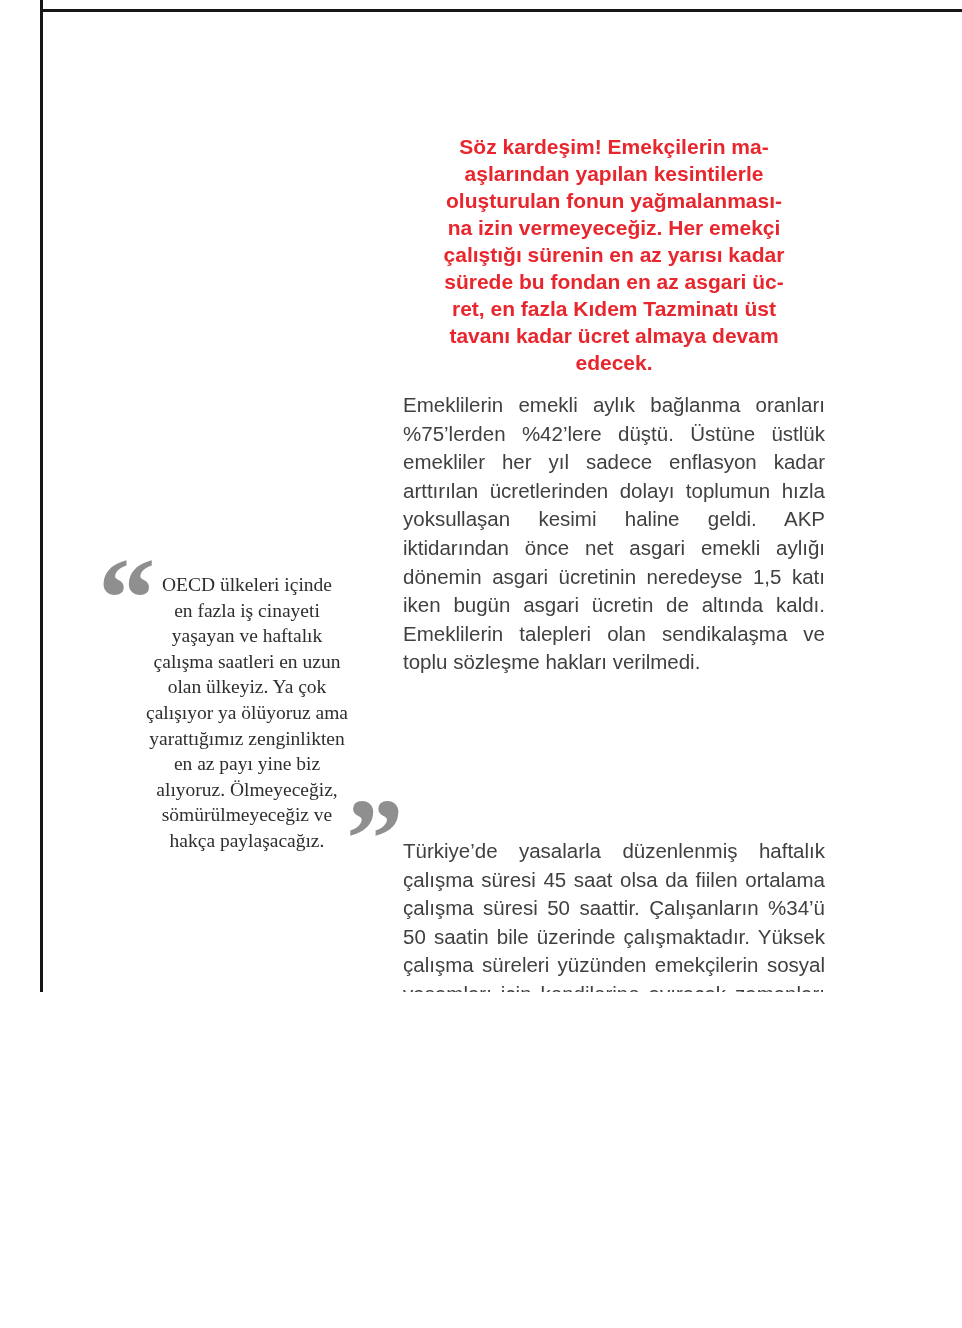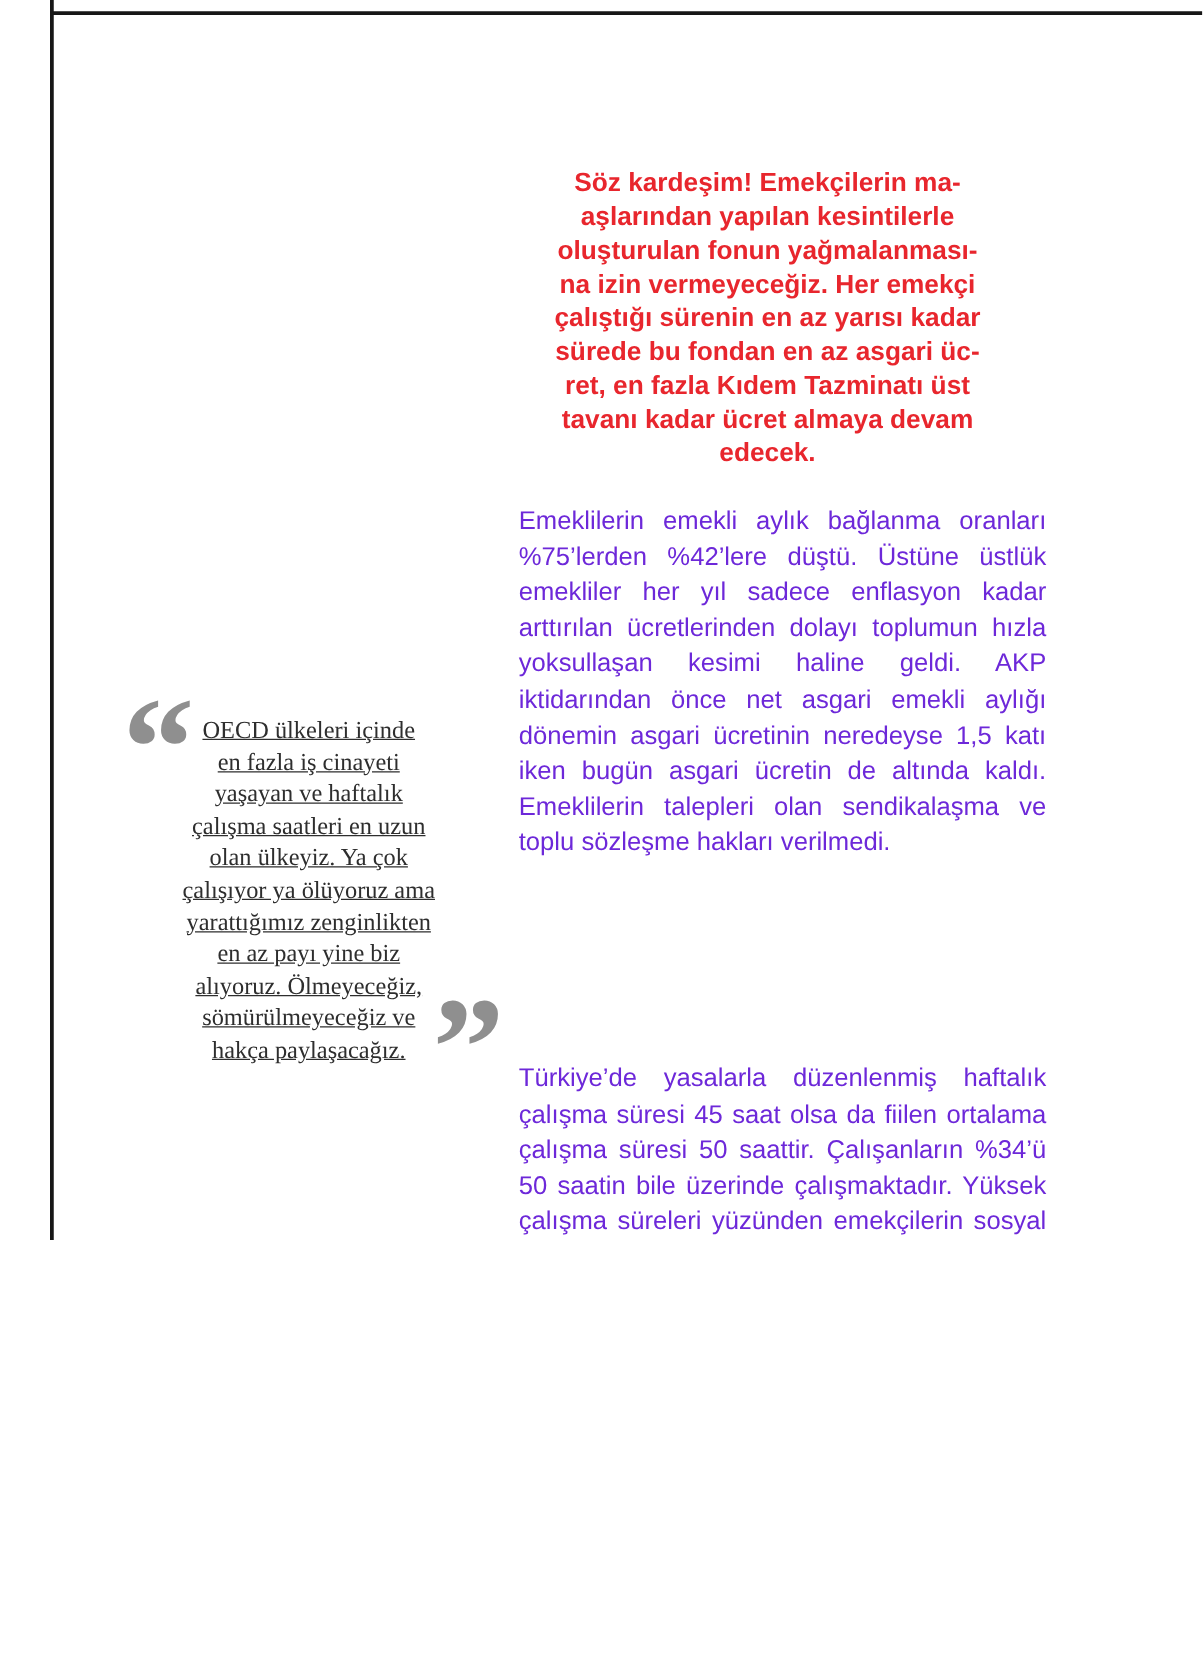--- a/index.html
+++ b/index.html
@@ -56,22 +56,22 @@
     white-space: pre-line;
   }
   .rq1 { top: 133px; }
   .rq2 { top: 679px; }
 
   
   .body-par {
     position: absolute;
     left: 403px;
     width: 422px;
-    margin: 12px;
-    color: #6d28d9;
+    margin: 0;
+    color: #404040;
     font-size: 20.5px;
     line-height: 28.6px;
     text-align: justify;
   }
   .bp1 { top: 391px; }
   .bp2 { top: 837px; }
 
   
   .pull-quote {
     position: absolute;
@@ -84,21 +84,20 @@
     position: absolute;
     left: 22px;
     top: 17px;
     width: 250px;
     font-family: "Liberation Serif", serif;
     font-size: 19.5px;
     line-height: 25.6px;
     color: #2e2e2e;
     text-align: center;
     white-space: pre-line;
-    text-decoration: underline;
   }
   .quote-mark {
     position: absolute;
     font-family: "Liberation Serif", serif;
     color: #8f8f8f;
     font-size: 115px;
     line-height: 1;
     font-weight: bold;
     user-select: none;
   }

